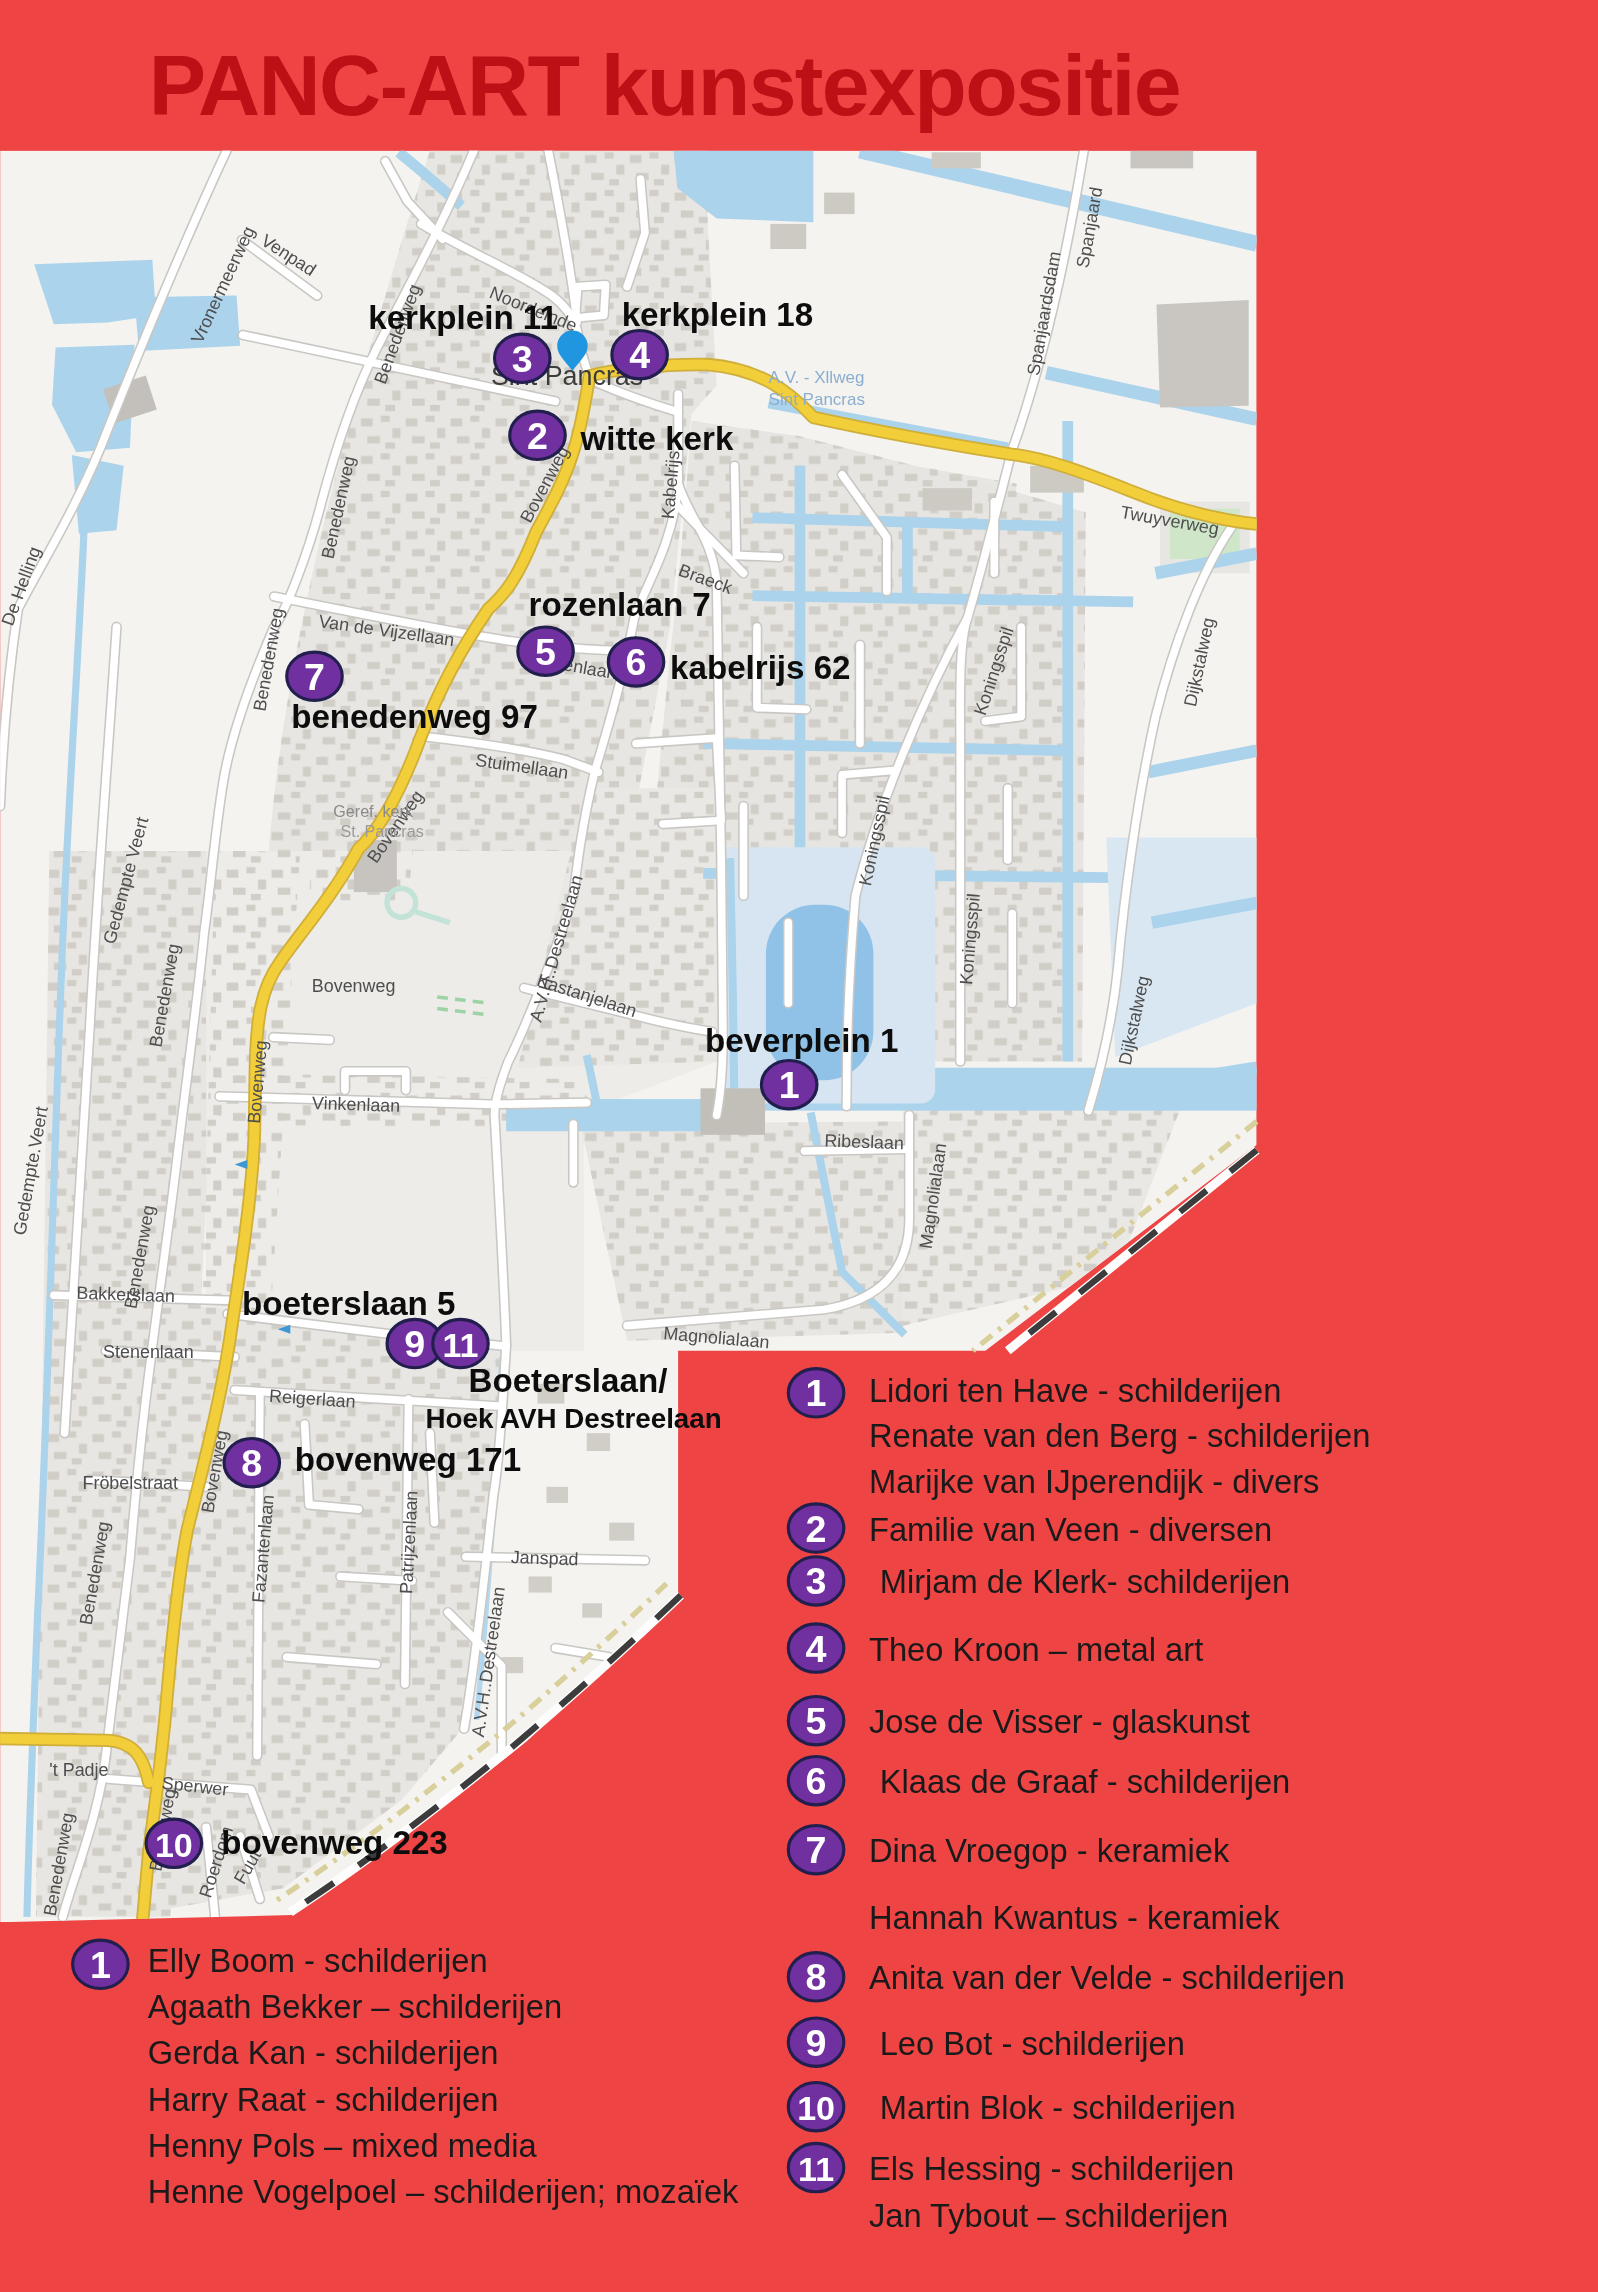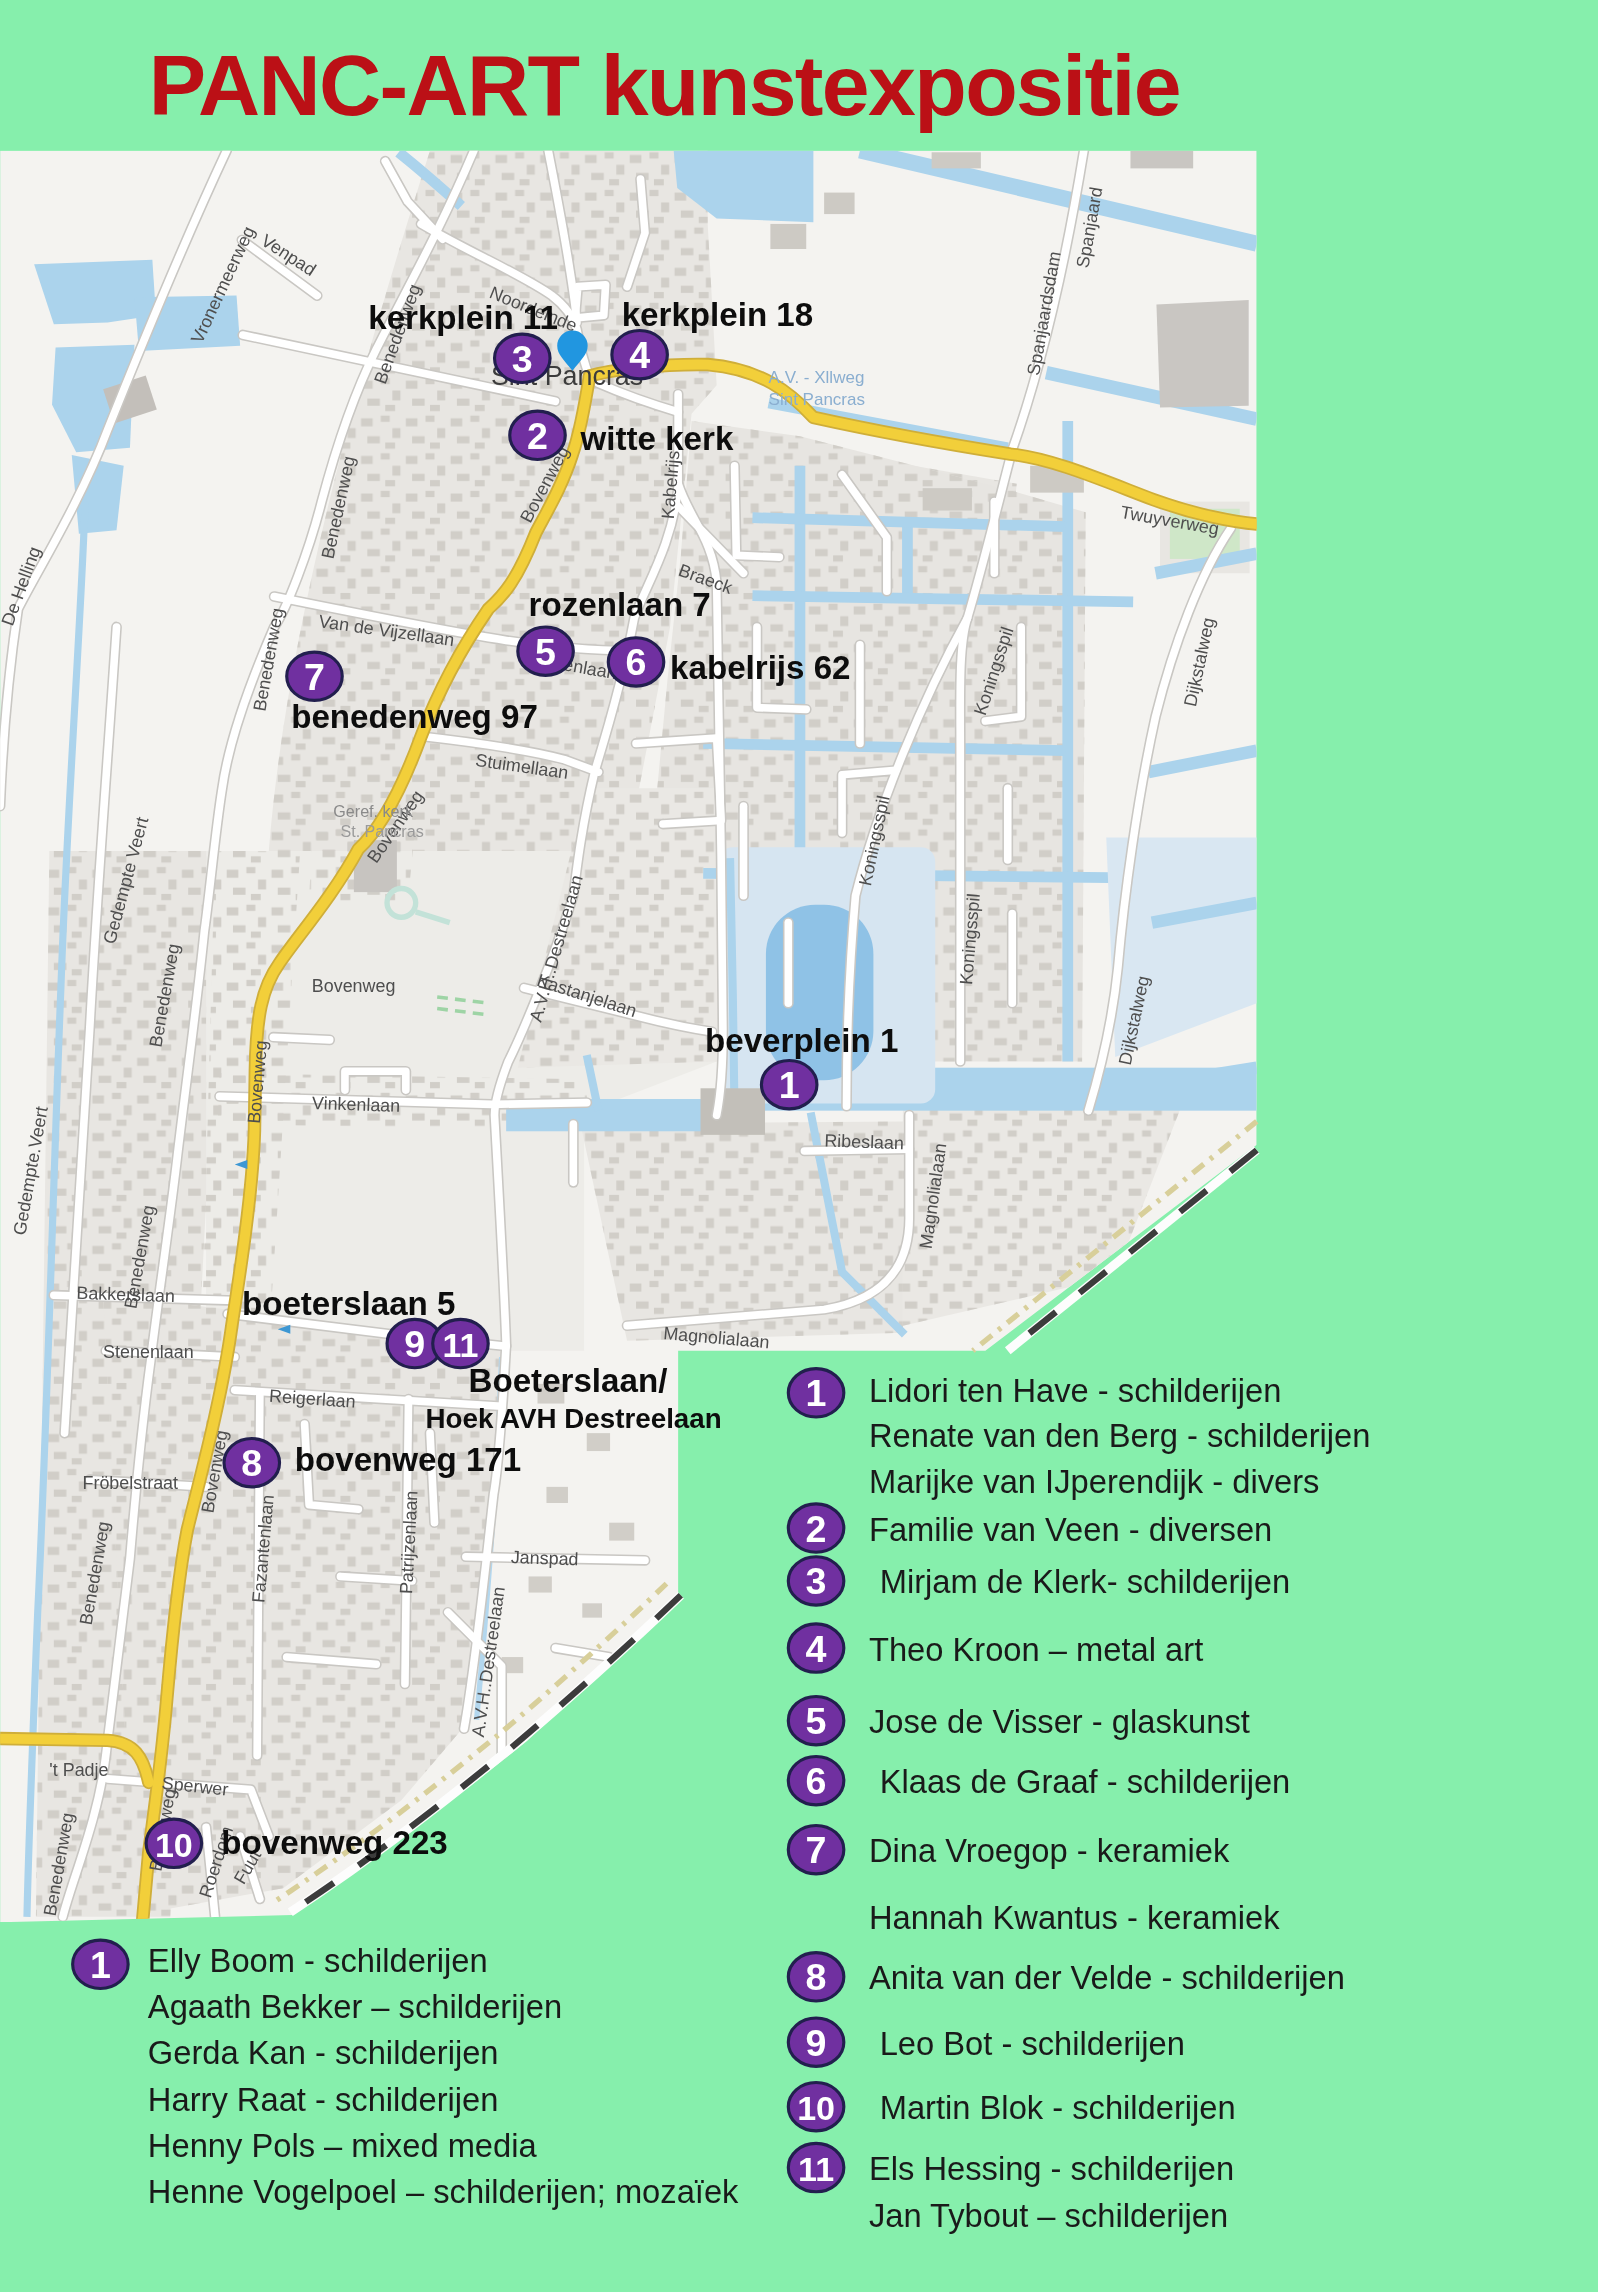--- a/index.html
+++ b/index.html
@@ -1,16 +1,16 @@
 <!DOCTYPE html>
 <html style="font-size:14.3px"><head>
 <meta charset="utf-8">
 <style>
   html,body{margin:0;padding:0;background:#fff;}
-  #page{position:relative;width:1599px;height:2293px;background:#86efac;overflow:hidden;
+  #page{position:relative;width:1599px;height:2293px;background:#ef4444;overflow:hidden;
         font-family:"Liberation Sans",sans-serif;}
   svg text{font-family:"Liberation Sans",sans-serif;}
 </style>
 </head>
 <body>
 
 <div id="page">
 <svg width="1599" height="2293" viewBox="0 0 1785 2560">
 <defs>
   <pattern id="bld" width="50" height="42" patternUnits="userSpaceOnUse">

